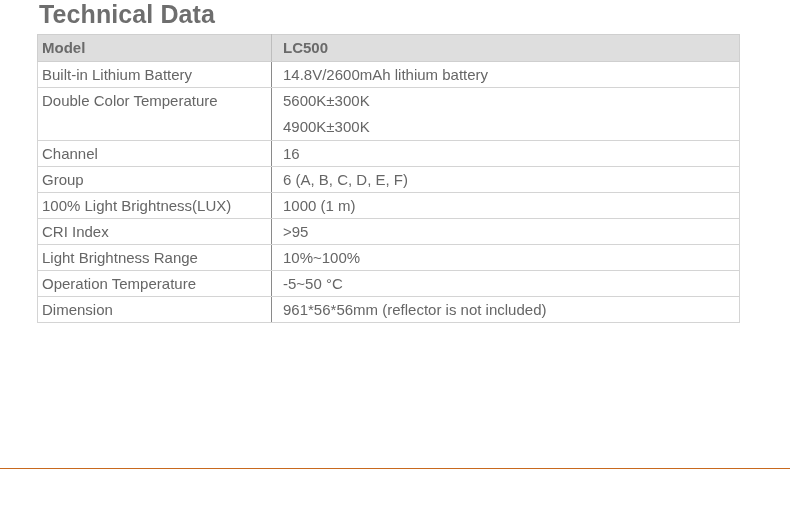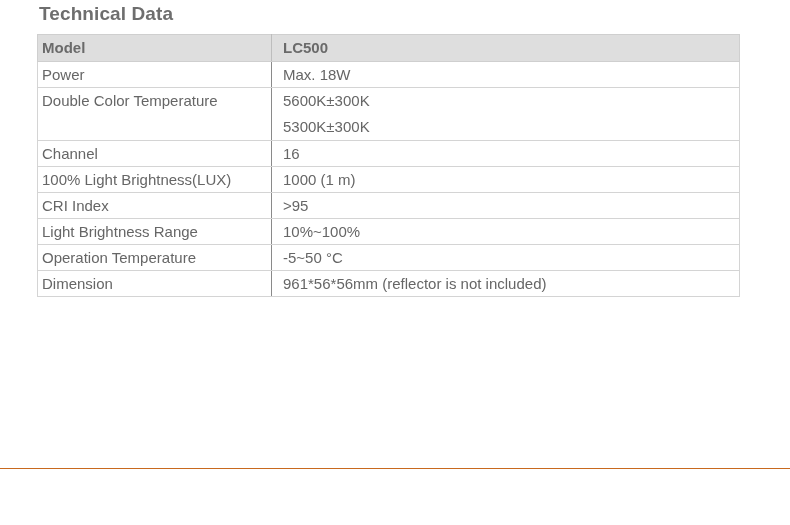--- a/index.html
+++ b/index.html
@@ -15,21 +15,21 @@
     .page {
       position: relative;
       width: 790px;
       height: 525px;
     }
     .title {
       position: absolute;
       left: 39px;
       top: -1px;
       margin: 0;
-      font-size: 19px;
+      font-size: 25px;
       font-weight: bold;
       color: #6e6e6e;
       letter-spacing: 0.1px;
       line-height: 30px;
     }
     table.spec {
       position: absolute;
       left: 37px;
       top: 34px;
       width: 703px;
@@ -82,33 +82,37 @@
 <div class="page">
   <h1 class="title">Technical Data</h1>
 
   <table class="spec">
     <tbody>
       <tr class="header">
         <td class="key">Model</td>
         <td class="val">LC500</td>
       </tr>
       <tr>
-        <td class="key">Power</td>
-        <td class="val">Max. 18W</td>
+        <td class="key">Built-in Lithium Battery</td>
+        <td class="val">14.8V/2600mAh lithium battery</td>
       </tr>
       <tr>
         <td class="key">Double Color Temperature</td>
         <td class="val">
           <span class="val-line">5600K±300K</span>
-          <span class="val-line">5300K±300K</span>
+          <span class="val-line">4900K±300K</span>
         </td>
       </tr>
       <tr>
         <td class="key">Channel</td>
         <td class="val">16</td>
+      </tr>
+      <tr>
+        <td class="key">Group</td>
+        <td class="val">6 (A, B, C, D, E, F)</td>
       </tr>
       <tr>
         <td class="key">100% Light Brightness(LUX)</td>
         <td class="val">1000 (1 m)</td>
       </tr>
       <tr>
         <td class="key">CRI Index</td>
         <td class="val">&gt;95</td>
       </tr>
       <tr>

